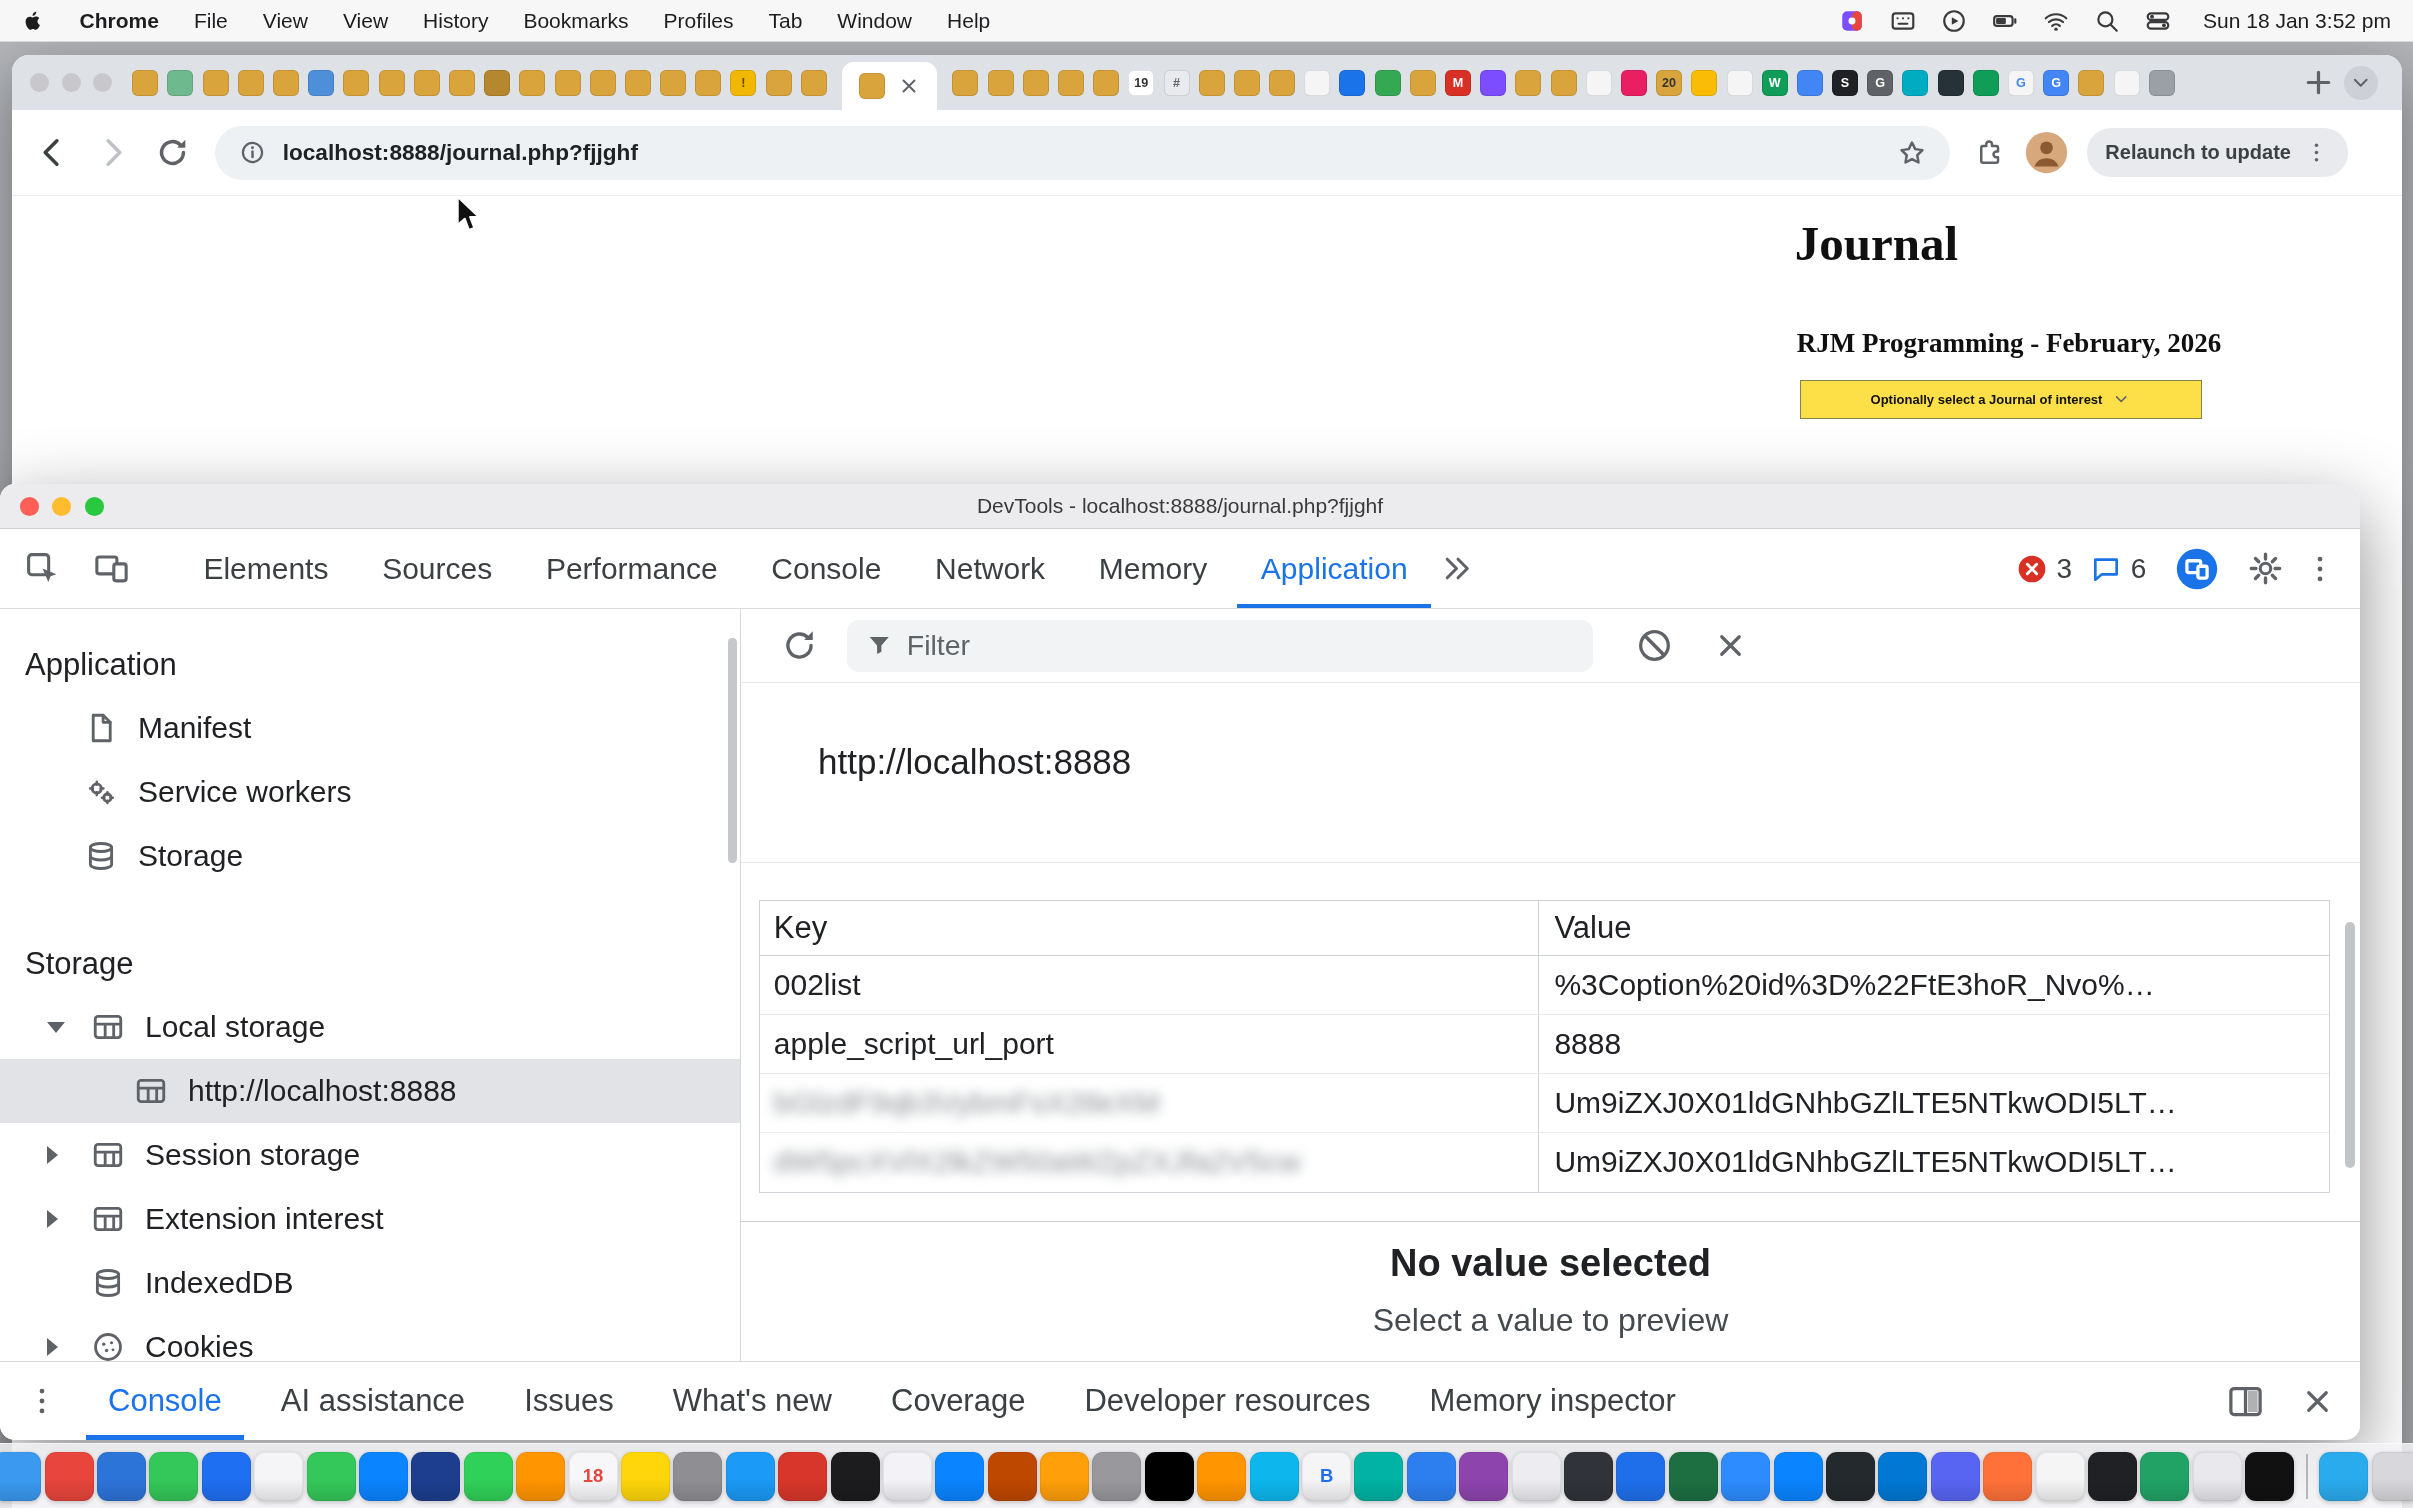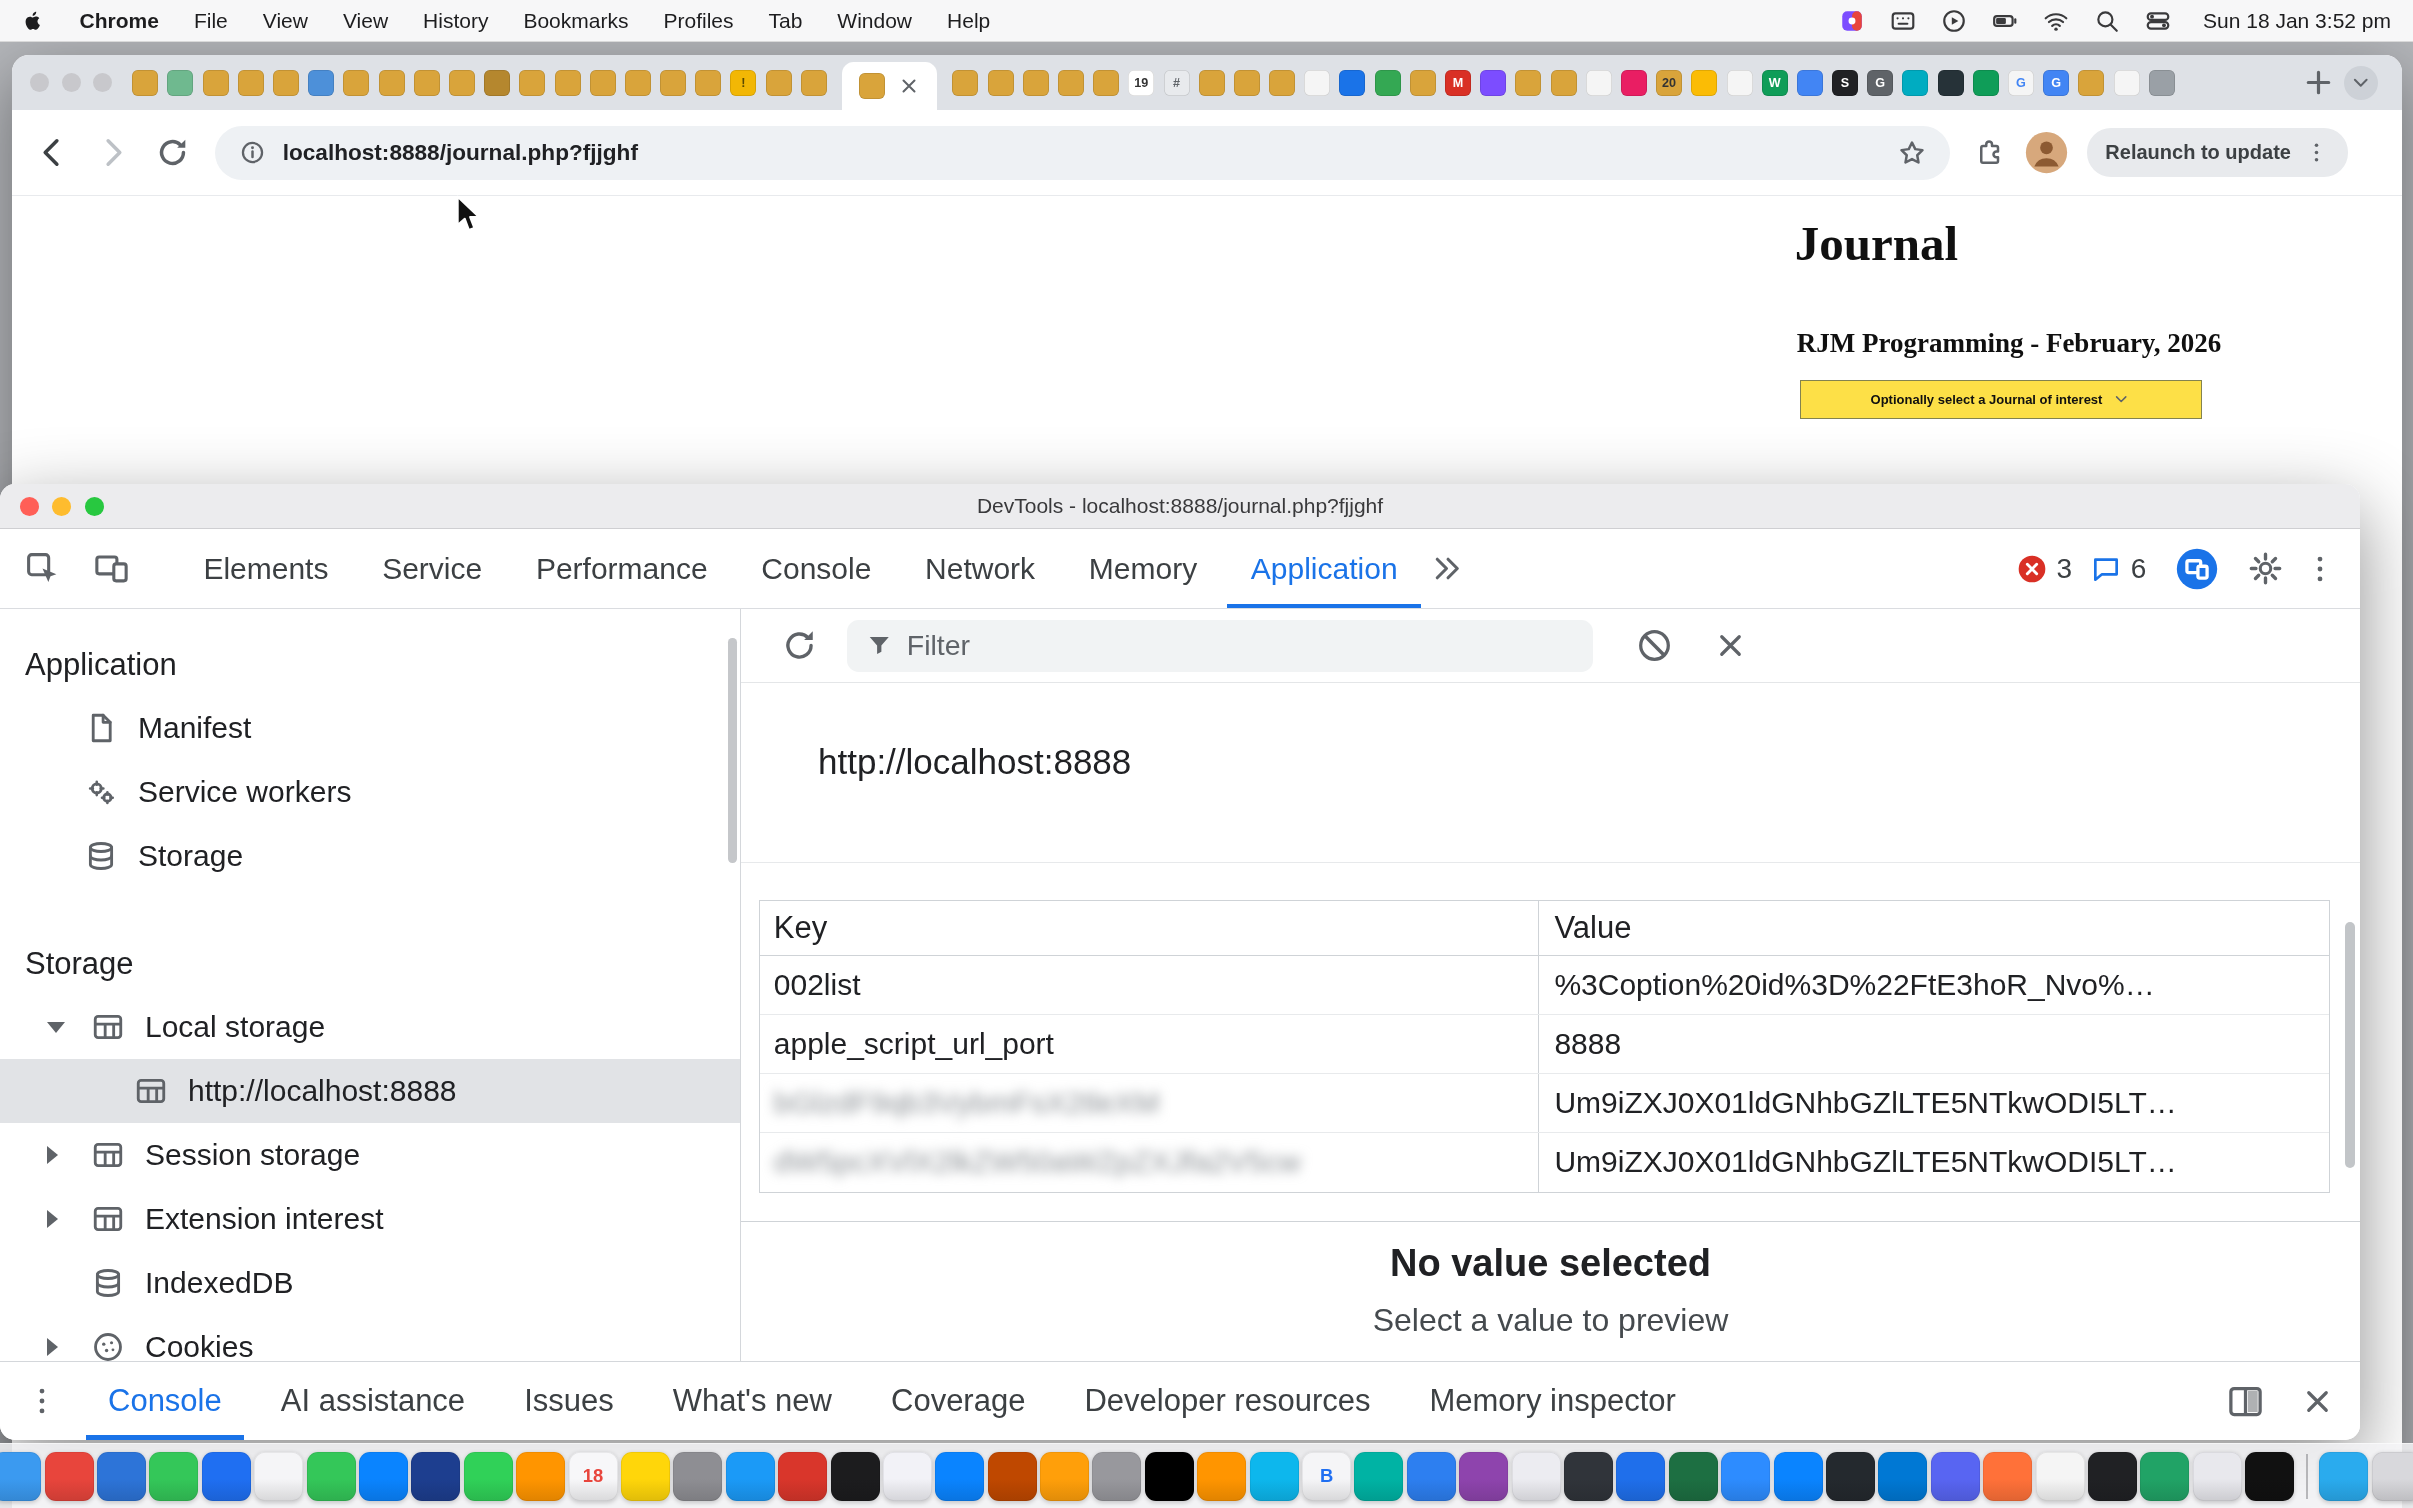--- a/index.html
+++ b/index.html
@@ -386,21 +386,21 @@
           </svg>
         </span>
       <span class="dt-tool-ic">
           <svg viewBox="0 0 24 24" xmlns="http://www.w3.org/2000/svg">
             <rect x="2.5" y="4.5" width="13" height="11" rx="1.5" fill="none" stroke="#5f6368" stroke-width="2" stroke-linecap="round" stroke-linejoin="round"></rect>
             <rect x="13.5" y="9" width="8" height="11" rx="1.5" fill="#fff" stroke="#5f6368" stroke-width="2"></rect>
           </svg>
         </span>
       <nav class="dt-tabs" id="dtTabs">
           <span class="dt-tab">Elements</span>
-          <span class="dt-tab">Service</span>
+          <span class="dt-tab">Sources</span>
           <span class="dt-tab">Performance</span>
           <span class="dt-tab">Console</span>
           <span class="dt-tab">Network</span>
           <span class="dt-tab">Memory</span>
           <span class="dt-tab active">Application</span>
         </nav>
       <span class="chevrons">
           <svg viewBox="0 0 24 24" xmlns="http://www.w3.org/2000/svg">
             <path d="M6 6l6 6-6 6M13 6l6 6-6 6" fill="none" stroke="#5f6368" stroke-width="2" stroke-linecap="round" stroke-linejoin="round"></path>
           </svg>

